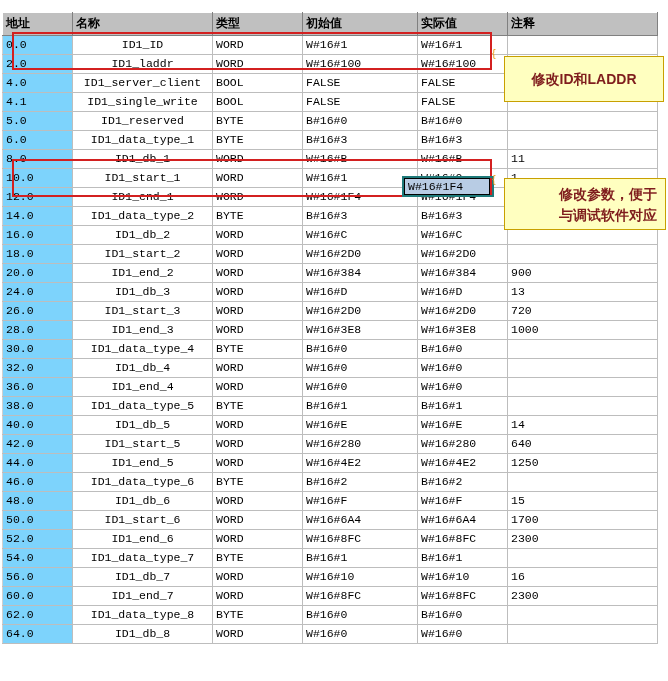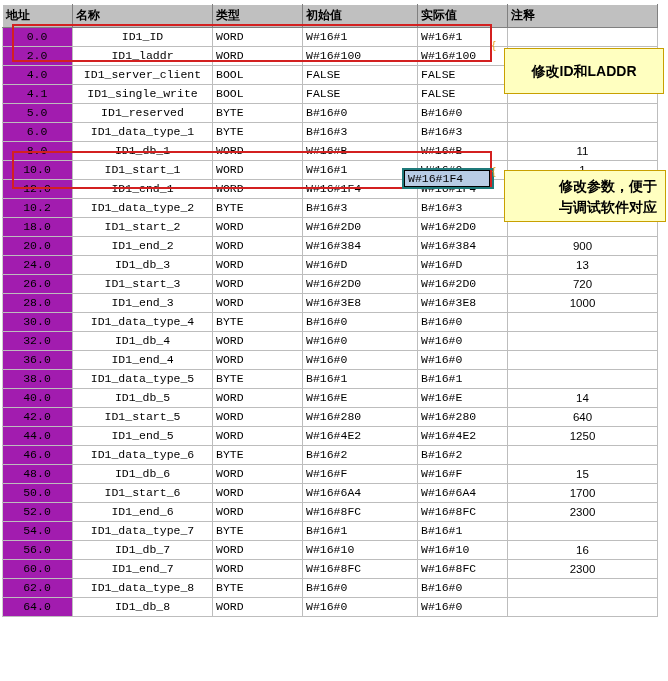--- a/index.html
+++ b/index.html
@@ -9,21 +9,21 @@
   }
   body {
     width: 668px;
     height: 681px;
     font-family: "Liberation Sans", sans-serif;
     position: relative;
     overflow: hidden;
   }
   #root {
     position: absolute;
-    left: 0; top: 0;
+    left: 0; top: 8px;
     width: 668px;
     height: 665px;
   }
   table.grid {
     position: absolute;
     left: 2px;
     top: 4px;
     border-collapse: collapse;
     table-layout: fixed;
     background: #ffffff;
@@ -52,32 +52,31 @@
     height: 18px;
     line-height: 18px;
     color: #000000;
     font-family: "Liberation Mono", monospace;
     font-size: 11.5px;
     white-space: nowrap;
     overflow: hidden;
     background: #ffffff;
   }
   table.grid td.addr {
-    background: #a21caf;
-    text-align: center;
+    background: #7dd3fc;
+    text-align: left;
     padding-right: 4px;
     font-family: "Liberation Mono", monospace;
   }
   table.grid td.name {
     font-family: "Liberation Mono", monospace;
     text-align: center;
   }
   table.grid td.comment {
-    font-family: Liberation Sans, sans-serif;
-    text-align: center;
+    font-family: Liberation Mono, monospace;
   }
   
   col.c-addr  { width: 70px; }
   col.c-name  { width: 140px; }
   col.c-type  { width: 90px; }
   col.c-init  { width: 115px; }
   col.c-act   { width: 90px; }
   col.c-cmt   { width: 150px; }
 
   
@@ -107,21 +106,21 @@
   .teal-box {
     position: absolute;
     border: 2px solid #1f7a7a;
     box-sizing: border-box;
     pointer-events: none;
   }
   .note {
     position: absolute;
     background: #ffffc0;
     border: 1px solid #c8a000;
-    color: #000000;
+    color: #7f1d1d;
     font-family: "Liberation Sans", sans-serif;
     font-size: 14px;
     font-weight: bold;
     line-height: 20px;
     padding: 6px 8px;
     box-sizing: border-box;
     white-space: pre-line;
   }
   .brace {
     position: absolute;
@@ -224,25 +223,33 @@
         </tr>
         <tr>
           <td class="addr">12.0</td>
           <td class="name">ID1_end_1</td>
           <td class="type">WORD</td>
           <td class="init">W#16#1F4</td>
           <td class="act">W#16#1F4</td>
           <td class="comment"></td>
         </tr>
         <tr>
-          <td class="addr">10.2</td>
+          <td class="addr">14.0</td>
           <td class="name">ID1_data_type_2</td>
           <td class="type">BYTE</td>
           <td class="init">B#16#3</td>
           <td class="act">B#16#3</td>
+          <td class="comment"></td>
+        </tr>
+        <tr>
+          <td class="addr">16.0</td>
+          <td class="name">ID1_db_2</td>
+          <td class="type">WORD</td>
+          <td class="init">W#16#C</td>
+          <td class="act">W#16#C</td>
           <td class="comment"></td>
         </tr>
         <tr>
           <td class="addr">18.0</td>
           <td class="name">ID1_start_2</td>
           <td class="type">WORD</td>
           <td class="init">W#16#2D0</td>
           <td class="act">W#16#2D0</td>
           <td class="comment"></td>
         </tr>

